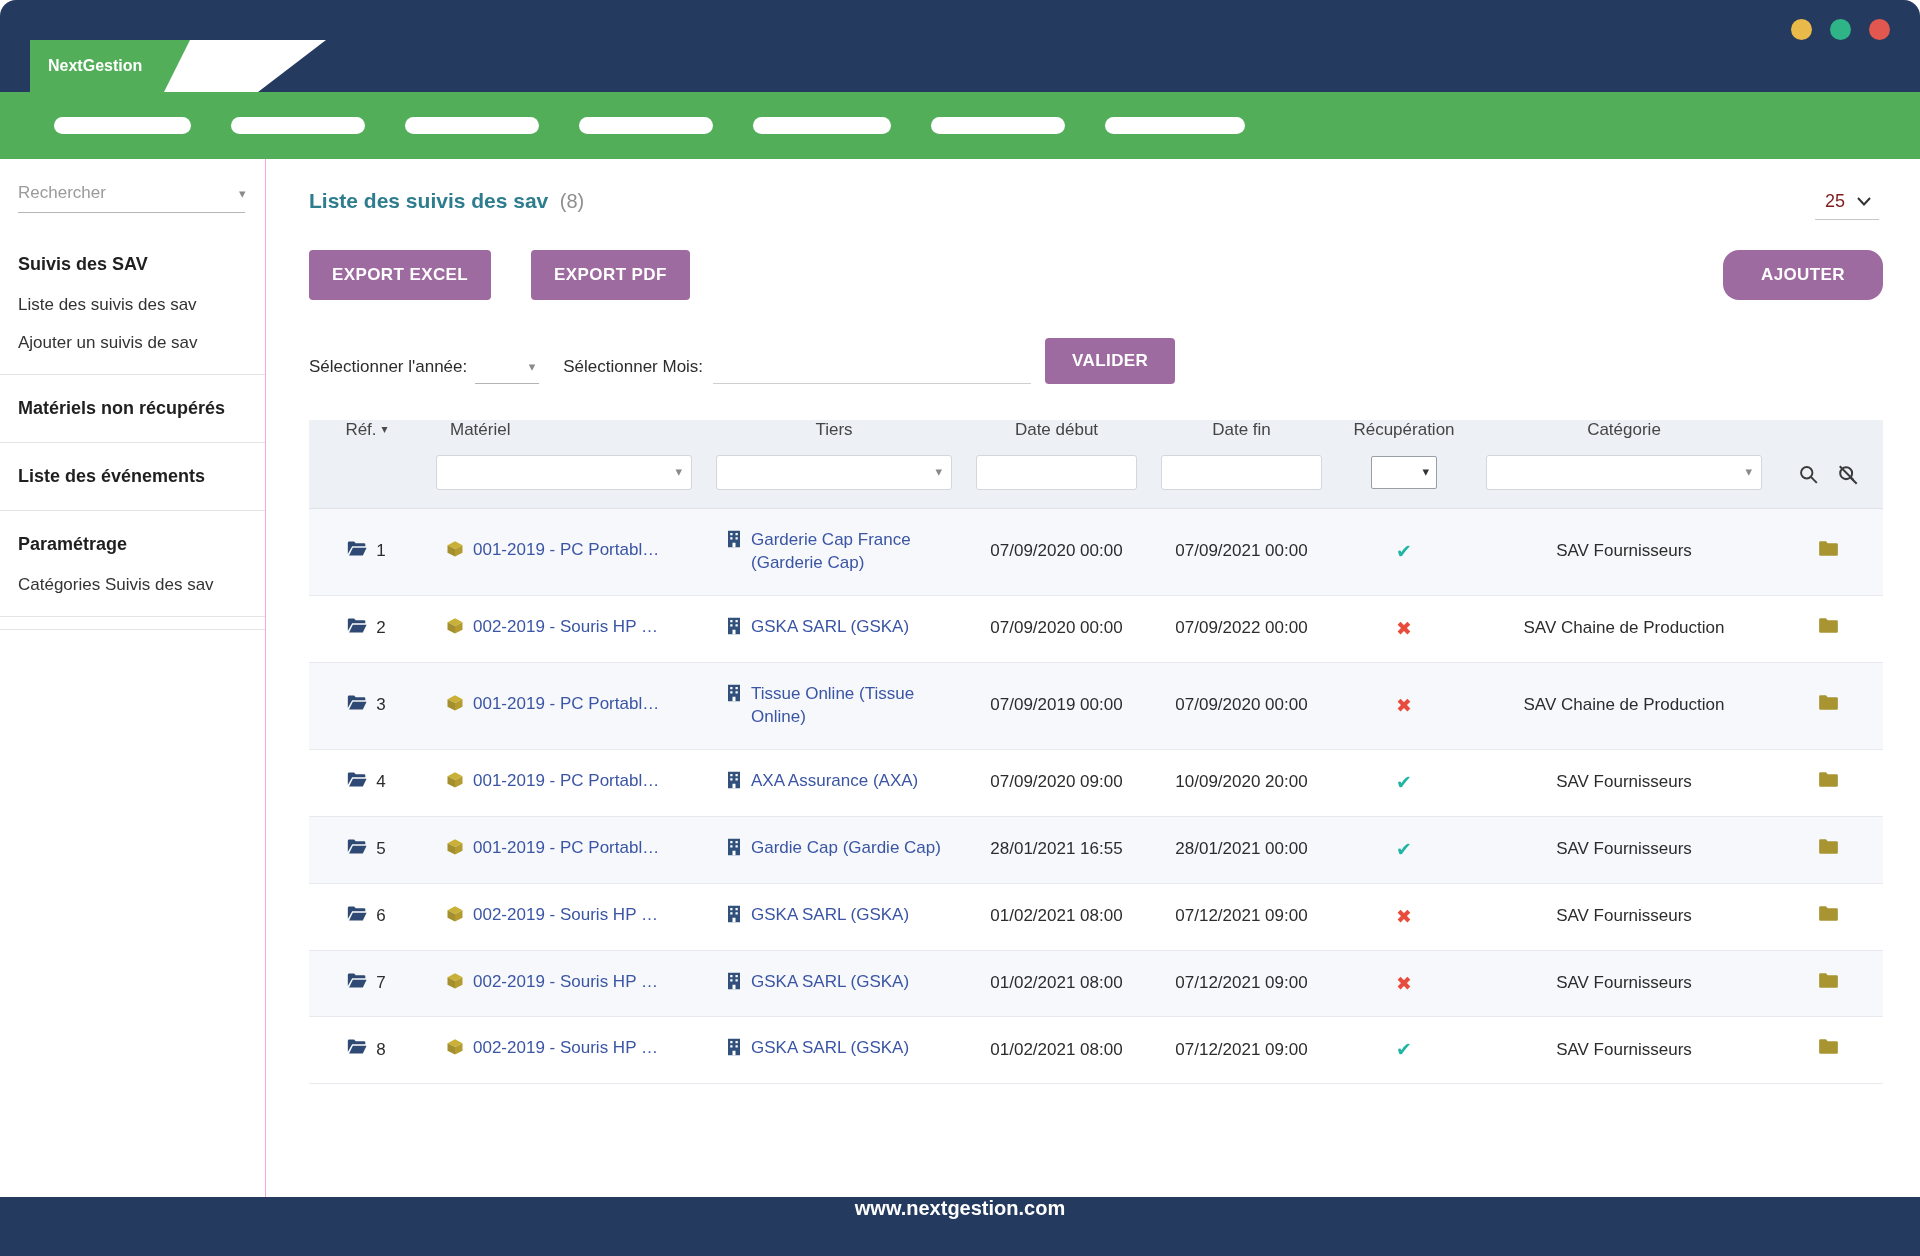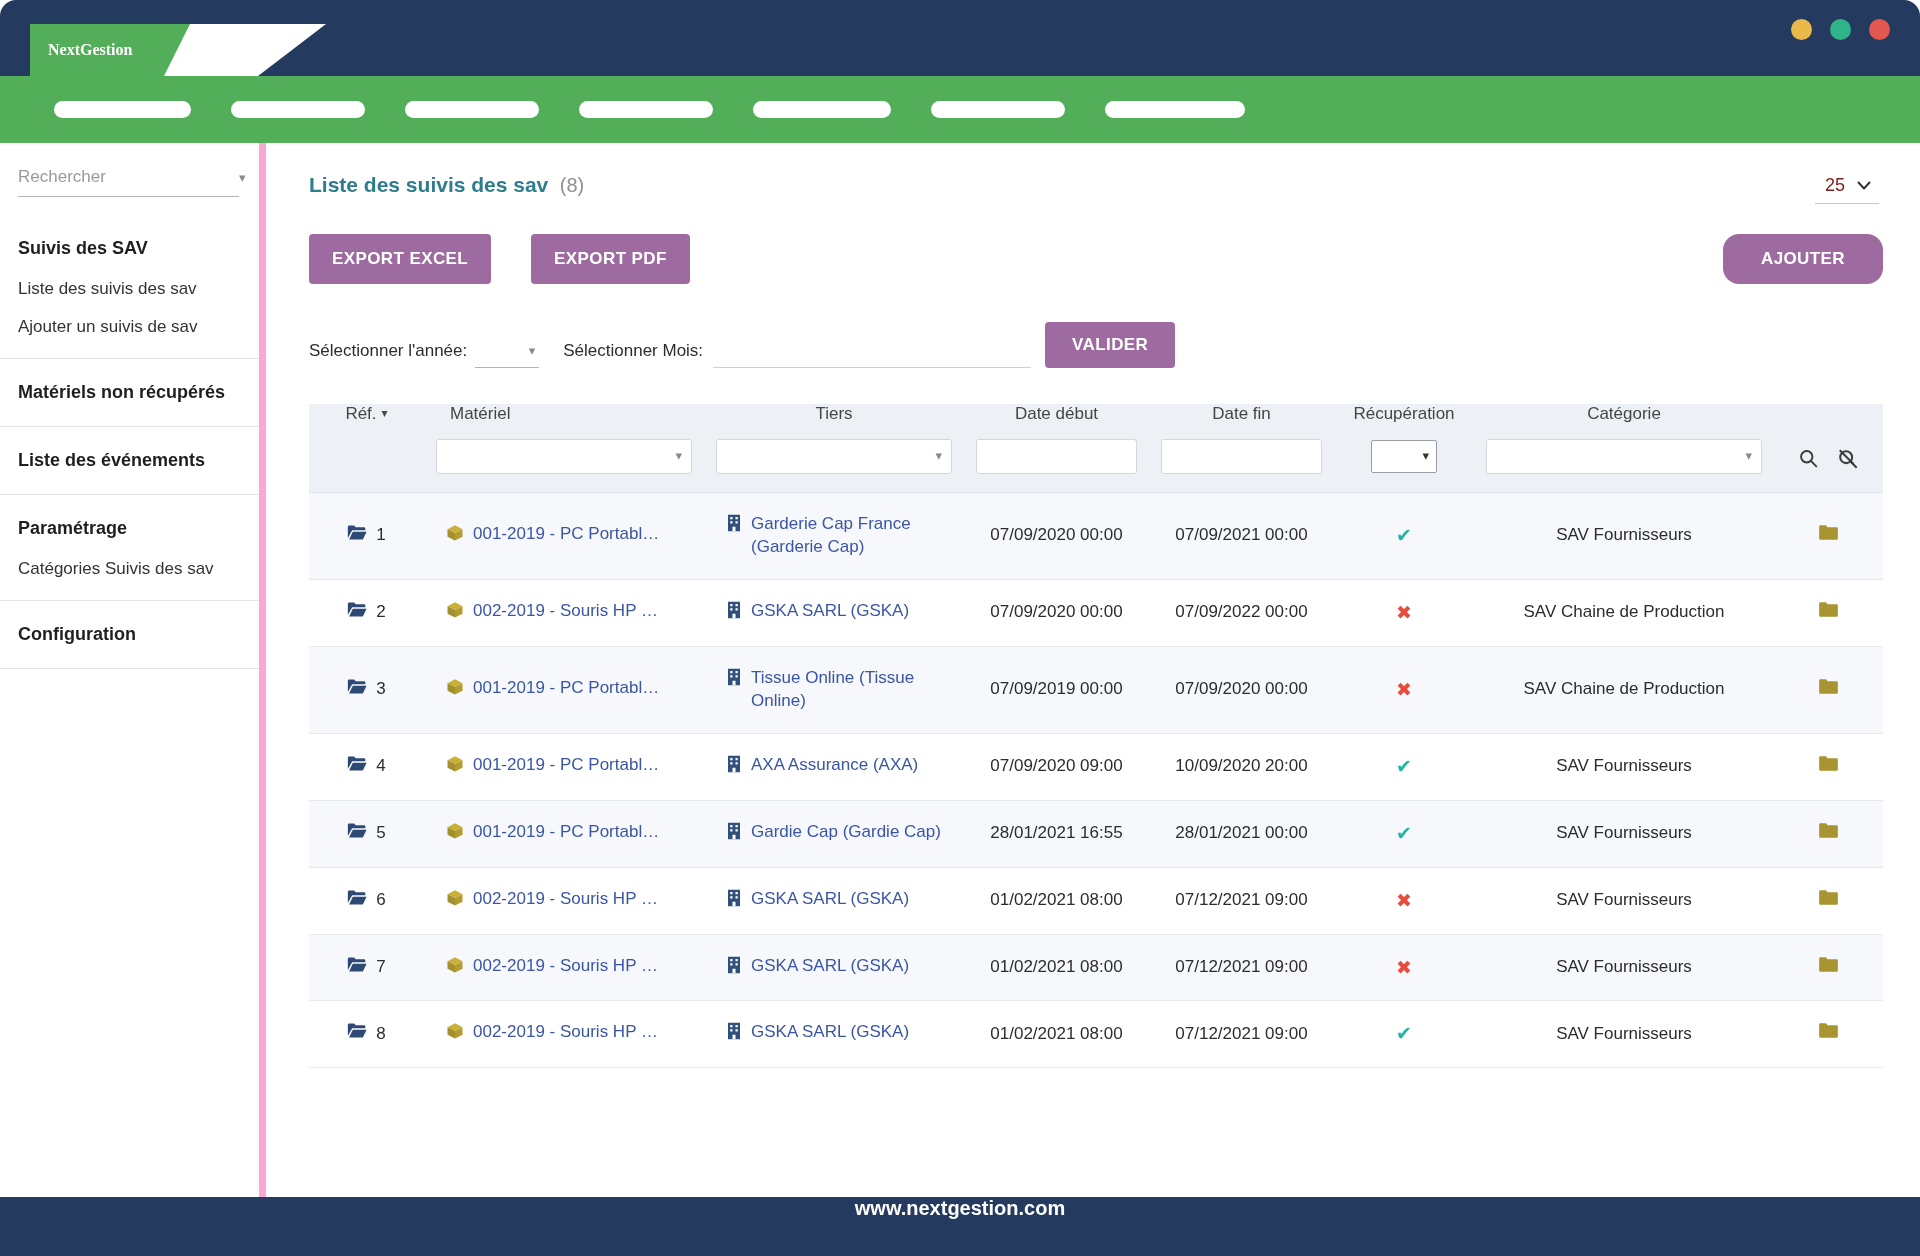--- a/index.html
+++ b/index.html
@@ -1,21 +1,21 @@
 <!DOCTYPE html>
 <html lang="fr"><head>
 <meta charset="utf-8">
 <style>
   * { margin:0; padding:0; box-sizing:border-box; }
   html,body { width:1920px; height:1256px; background:#fff; }
   body { font-family:"Liberation Sans","DejaVu Sans",sans-serif; color:#2f2f2f; }
   .page { width:1920px; height:1256px; display:flex; flex-direction:column; overflow:hidden; border-radius:16px 16px 0 0; }
 
   
-  .topbar { height:76px; background:#243a5e; position:relative; flex:none;font-family:Liberation Serif, serif; }
+  .topbar { height:92px; background:#243a5e; position:relative; flex:none; }
   .brand-tab { position:absolute; left:30px; bottom:0; height:52px; width:160px; background:#53ae59;
     clip-path:polygon(0 0,100% 0,calc(100% - 26px) 100%,0 100%);
     display:flex; align-items:center; padding-left:18px; color:#fff; font-size:16px; font-weight:600; cursor:pointer; }
   .ghost-tab { position:absolute; left:134px; bottom:0; height:52px; width:192px; background:#fff;
     clip-path:polygon(26px 0,100% 0,calc(100% - 68px) 100%,0 100%); cursor:pointer; }
   .brand-tab { z-index:2; }
   .window-dots { position:absolute; top:19px; right:30px; display:flex; gap:18px; }
   .dot { width:21px; height:21px; border-radius:50%; cursor:pointer; }
   .dot-yellow { background:#e9b94a; }
   .dot-teal { background:#2fb487; }
@@ -25,21 +25,21 @@
   .greenbar { height:67px; background:#53ae59; display:flex; align-items:center; padding-left:54px; gap:40px; flex:none; }
   .nav-pill { height:17px; width:134px; background:#fff; border-radius:9px; cursor:pointer; }
   .nav-pill:nth-child(1){ width:137px; }
   .nav-pill:nth-child(5){ width:138px; }
   .nav-pill:nth-child(7){ width:140px; }
 
   
   .content { flex:1; display:flex; min-height:0; background:#fff; }
 
   
-  .sidebar { width:266px; flex:none; border-right:7px solid #f9a8d4; padding-top:24px; background:#fff; }
+  .sidebar { width:266px; flex:none; border-right:1px solid #f9a8d4; padding-top:24px; background:#fff; }
   .search-box { margin:0 20px 30px 18px; border-bottom:1px solid #b5b5b5; display:flex; align-items:center; padding-bottom:9px; }
   .search-box input { border:none; outline:none; flex:1; font-size:17px; color:#333; background:transparent; font-family:inherit; }
   .search-box input::placeholder { color:#9a9a9a; }
   .small-caret { color:#8a8a8a; font-size:13px; line-height:1; }
   .menu-heading { font-weight:bold; font-size:18px; color:#1f1f1f; padding:11px 18px; cursor:pointer; }
   .menu-link { font-size:17px; color:#333; padding:9px 18px; cursor:pointer; }
   .sidebar-divider { border-top:1px solid #e4e4e4; margin:12px 0; }
 
   
   .main { flex:1; padding:30px 37px 0 43px; min-width:0; }
@@ -136,21 +136,20 @@
       <div class="menu-heading">Matériels non récupérés</div>
       <div class="sidebar-divider"></div>
 
       <div class="menu-heading">Liste des événements</div>
       <div class="sidebar-divider"></div>
 
       <div class="menu-heading">Paramétrage</div>
       <div class="menu-link">Catégories Suivis des sav</div>
       <div class="sidebar-divider"></div>
 
-      <div class="menu-heading">Configuration</div>
       <div class="sidebar-divider"></div>
     </aside>
 
     <main class="main">
 
       <div class="title-row">
         <div>
           <span class="page-title">Liste des suivis des sav</span>
           <span class="title-count">(8)</span>
         </div>

